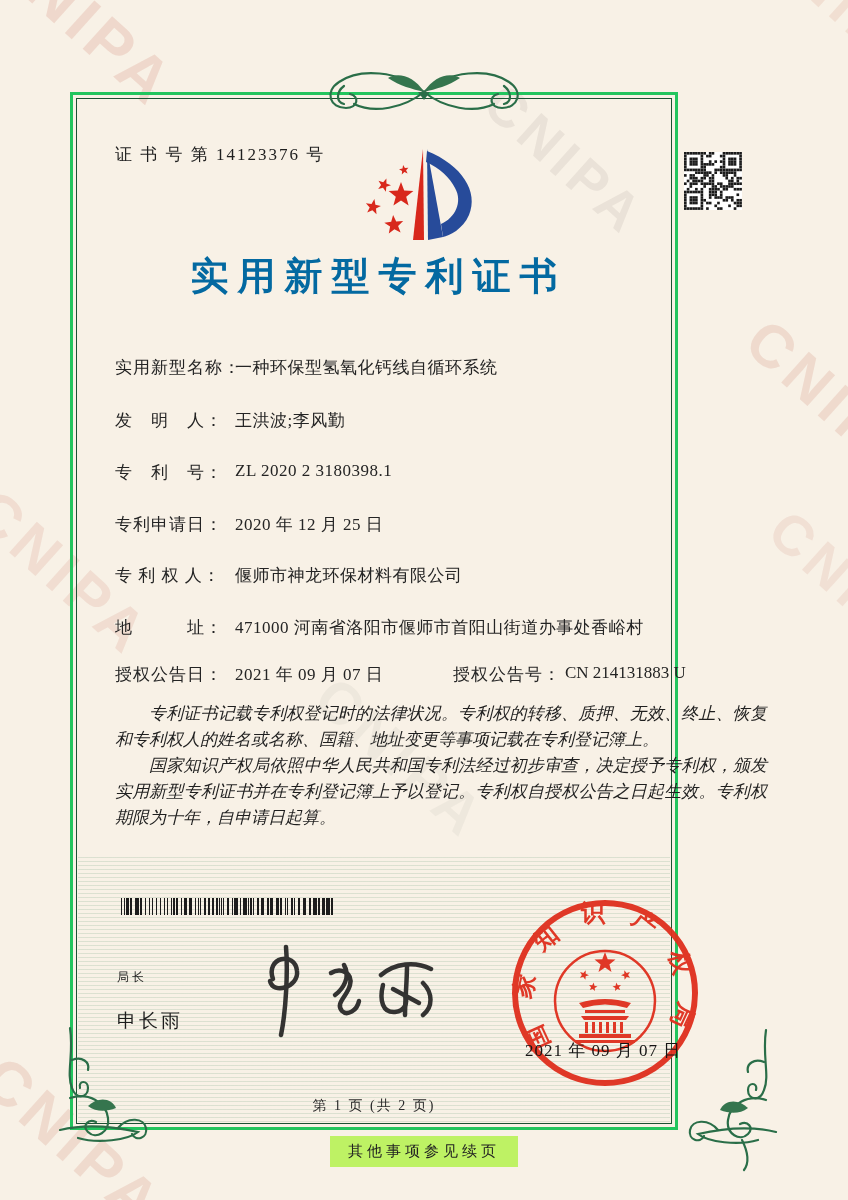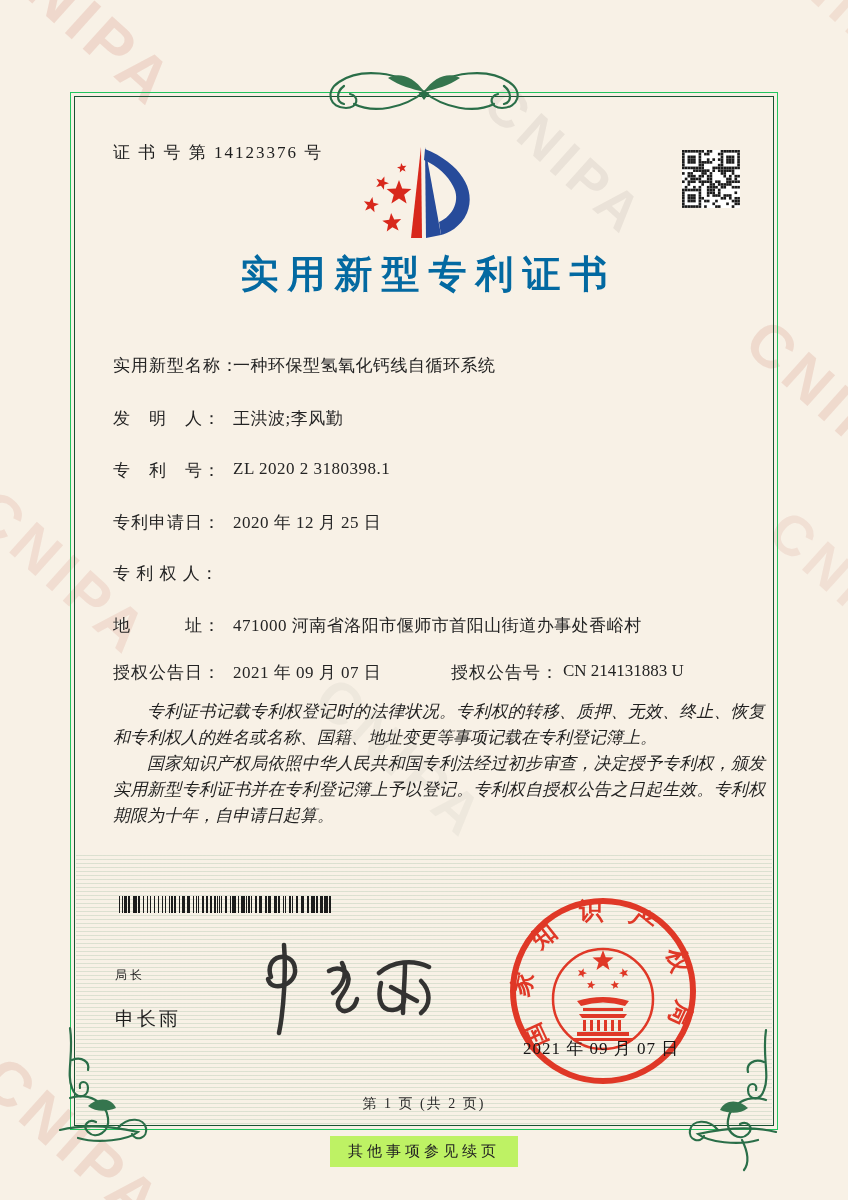--- a/index.html
+++ b/index.html
@@ -10,21 +10,21 @@
       transform:rotate(42deg);letter-spacing:6px;pointer-events:none;z-index:0;white-space:nowrap;}
   .wm-tl{left:-30px;top:-18px;font-size:64px;color:rgba(221,166,148,0.32);}
   .wm-tr{left:742px;top:-30px;font-size:58px;color:rgba(221,166,148,0.24);}
   .wm-r{left:728px;top:368px;font-size:60px;color:rgba(219,165,150,0.30);}
   .wm-rl{left:752px;top:556px;font-size:56px;color:rgba(219,165,150,0.22);}
   .wm-l{left:-44px;top:538px;font-size:60px;color:rgba(219,165,150,0.26);}
   .wm-bl{left:-36px;top:1106px;font-size:62px;color:rgba(219,165,150,0.30);}
   .wm-c{left:468px;top:128px;font-size:54px;color:rgba(160,150,140,0.16);}
   .wm-b{left:298px;top:724px;font-size:58px;color:rgba(160,155,145,0.10);}
   
-  .frame{position:absolute;left:70px;top:92px;width:708px;height:1038px;border:1px solid #22c55e;
+  .frame{position:absolute;left:70px;top:92px;width:608px;height:1038px;border:3px solid #22c55e;
          box-sizing:border-box;z-index:1;}
   .frame-inner{position:absolute;left:3px;top:3px;right:3px;bottom:3px;border:1px solid #1b5233;}
   .guilloche{position:absolute;left:5px;right:5px;top:762px;bottom:5px;
              background:repeating-linear-gradient(0deg,rgba(105,158,122,0.20) 0px,rgba(105,158,122,0.20) 1px,
              rgba(240,244,236,0.0) 1px,rgba(240,244,236,0.0) 4px);}
   .cert-no{position:absolute;left:42px;top:48px;font-size:17px;letter-spacing:2px;color:#1e1e1e;}
   .logo{position:absolute;left:283px;top:42px;width:128px;height:112px;}
   .qr{position:absolute;left:611px;top:57px;width:58px;height:58px;}
   .title{position:absolute;left:0;right:0;top:156px;text-align:center;font-size:38px;font-weight:bold;
          letter-spacing:9px;text-indent:9px;color:#0369a1;}
@@ -377,20 +377,21 @@
     <div class="row r3">
       <span class="lab">专　利　号：</span>
       <span class="val">ZL 2020 2 3180398.1</span>
     </div>
     <div class="row r4">
       <span class="lab">专利申请日：</span>
       <span class="val">2020 年 12 月 25 日</span>
     </div>
     <div class="row r5">
       <span class="lab">专 利 权 人：</span>
+      <span class="val">偃师市神龙环保材料有限公司</span>
     </div>
     <div class="row r6">
       <span class="lab">地　　　址：</span>
       <span class="val">471000 河南省洛阳市偃师市首阳山街道办事处香峪村</span>
     </div>
     <div class="row r7">
       <span class="lab">授权公告日：</span>
       <span class="val">2021 年 09 月 07 日</span>
       <span class="lab2">授权公告号：</span>
       <span class="val2">CN 214131883 U</span>

